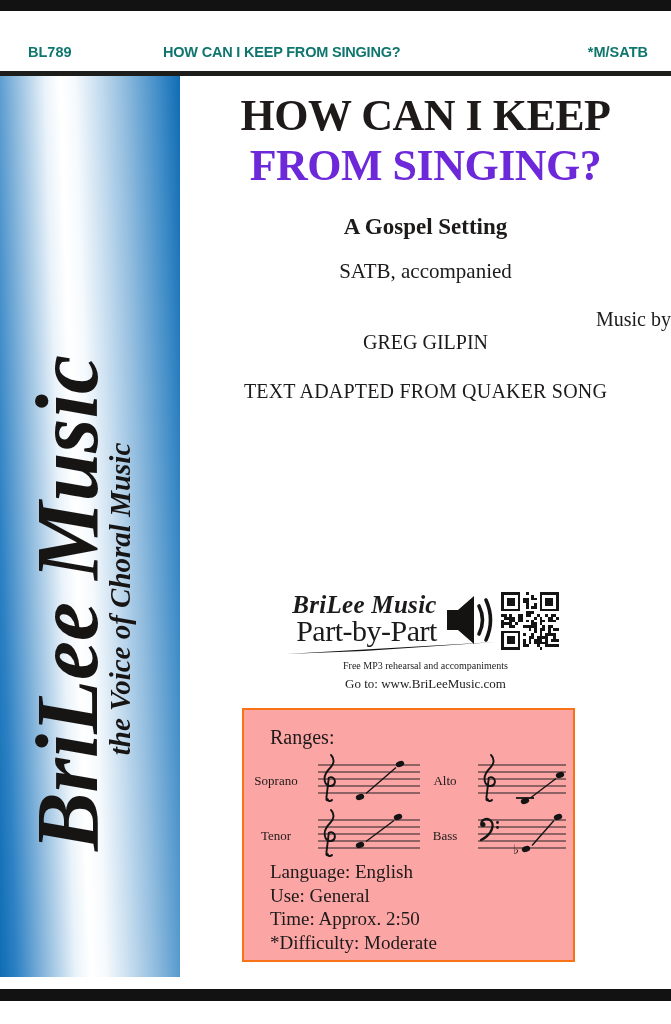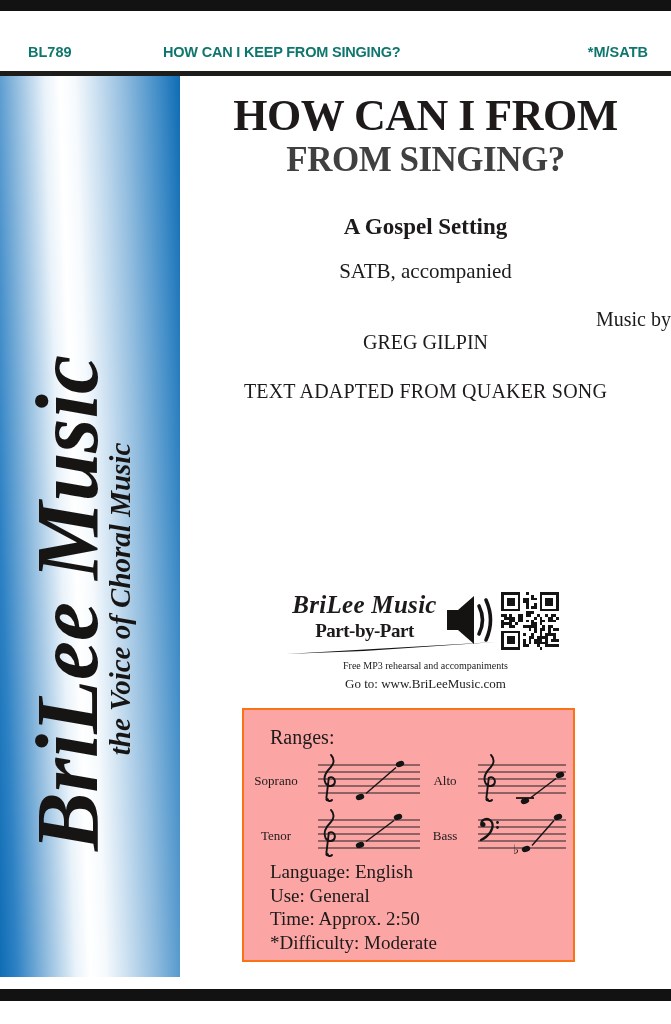--- a/index.html
+++ b/index.html
@@ -24,33 +24,33 @@
     font-style:italic;font-weight:bold;font-size:88px;line-height:108px;color:#171414;
     text-align:center;white-space:nowrap;}
   .v-tag{position:absolute;left:-48px;top:504px;width:336px;height:38px;
     transform:rotate(-90deg);transform-origin:center;
     font-style:italic;font-weight:bold;font-size:29px;line-height:38px;color:#171414;
     text-align:center;white-space:nowrap;}
   
   .main{position:absolute;left:180px;top:0;width:491px;height:1024px;text-align:center;}
   .t1{position:absolute;left:0;top:90px;width:491px;font-size:44px;font-weight:bold;
       letter-spacing:-0.5px;color:#1e1a1a;}
-  .t2{position:absolute;left:0;top:140px;width:491px;font-size:35px;font-weight:bold;
-      letter-spacing:-0.5px;color:#404040;}
+  .t2{position:absolute;left:0;top:140px;width:491px;font-size:44px;font-weight:bold;
+      letter-spacing:-0.5px;color:#6d28d9;}
   .subtitle{position:absolute;left:0;top:214px;width:491px;font-size:23px;font-weight:bold;}
   .voicing{position:absolute;left:0;top:259px;width:491px;font-size:21px;}
   .musicby{position:absolute;left:0;top:308px;width:491px;font-size:20px;text-align:right;}
   .composer{position:absolute;left:0;top:331px;width:491px;font-size:20px;}
   .source{position:absolute;left:0;top:380px;width:491px;font-size:20px;letter-spacing:0.2px;}
   
   .logo-row{position:absolute;left:0;top:592px;width:491px;height:66px;}
   .logo-inner{position:relative;display:inline-flex;align-items:center;}
   .logo-text{position:relative;text-align:center;padding:0 4px 10px 0;}
   .logo-brand{font-style:italic;font-weight:bold;font-size:25px;line-height:25px;letter-spacing:0.3px;}
-  .logo-product{font-weight:bold;font-size:19px;line-height:27px;letter-spacing:-0.5px;}
+  .logo-product{font-weight:normal;font-size:30px;line-height:27px;letter-spacing:-0.5px;text-align:right;}
   .swoosh{position:absolute;left:-6px;bottom:0px;}
   .speaker{margin:0 4px 6px 6px;}
   .qr{margin-bottom:4px;}
   .promo1{position:absolute;left:0;top:660px;width:491px;font-size:10px;}
   .promo2{position:absolute;left:0;top:676px;width:491px;font-size:13px;}
   
   .rbox{position:absolute;left:242px;top:708px;width:333px;height:254px;
         border:2px solid #f97316;box-sizing:border-box;background:#fca5a5;text-align:left;}
   .rhead{position:absolute;left:26px;top:16px;font-size:20px;}
   .staffrow1{position:absolute;left:0;top:43px;width:329px;height:52px;}
@@ -76,21 +76,21 @@
   </div>
 
   <div class="rule"></div>
 
   <div class="sidebar">
     <div class="v-brand">BriLee Music</div>
     <div class="v-tag">the Voice of Choral Music</div>
   </div>
 
   <div class="main">
-    <div class="t1">HOW CAN I FROM</div>
+    <div class="t1">HOW CAN I KEEP</div>
     <div class="t2">FROM SINGING?</div>
     <div class="subtitle">A Gospel Setting</div>
     <div class="voicing">SATB, accompanied</div>
     <div class="musicby">Music by</div>
     <div class="composer">GREG GILPIN</div>
     <div class="source">TEXT ADAPTED FROM QUAKER SONG</div>
 
     <div class="logo-row">
       <div class="logo-inner">
         <div class="logo-text">

